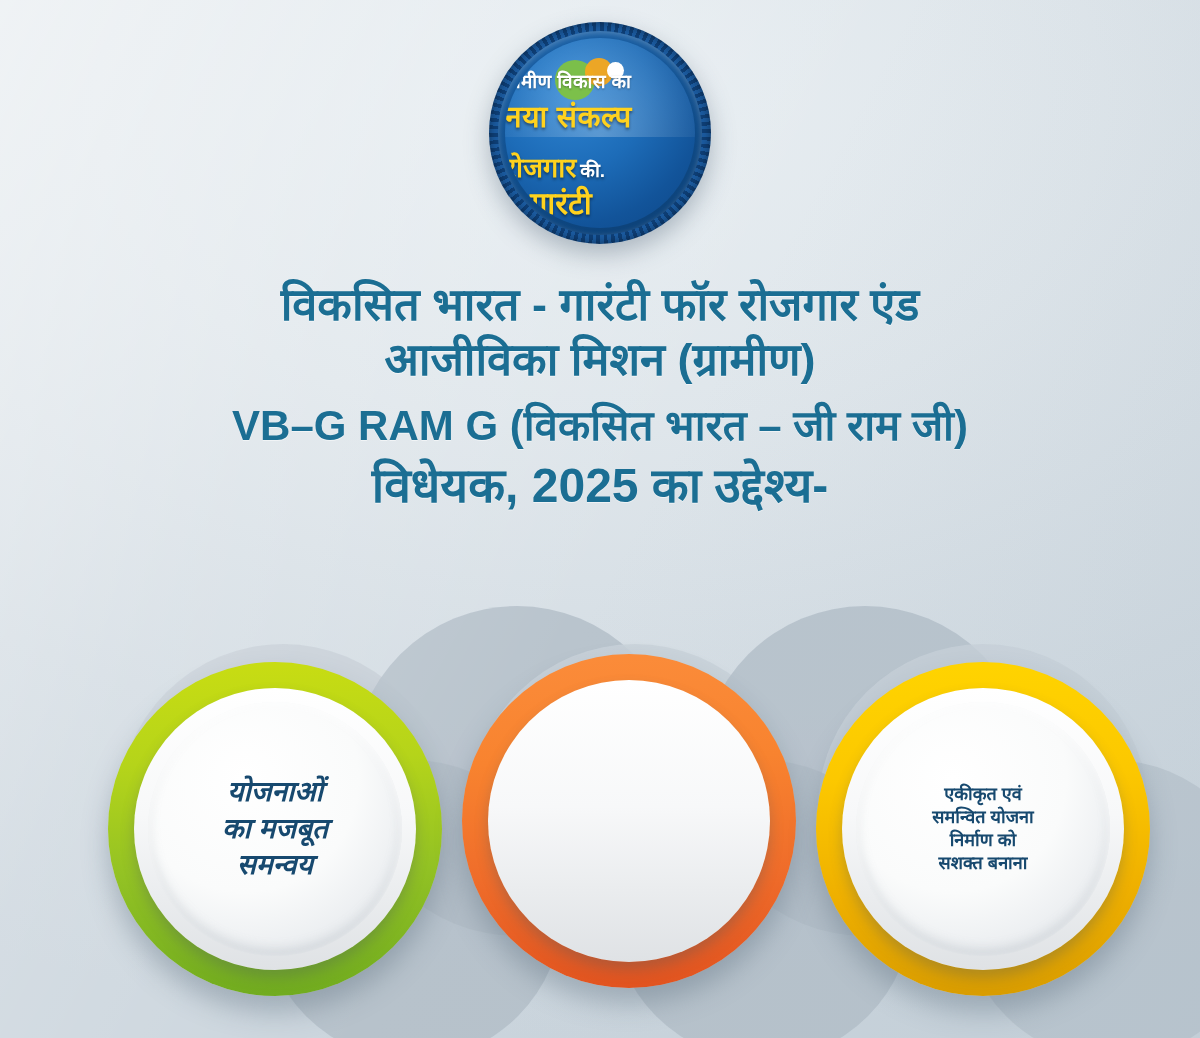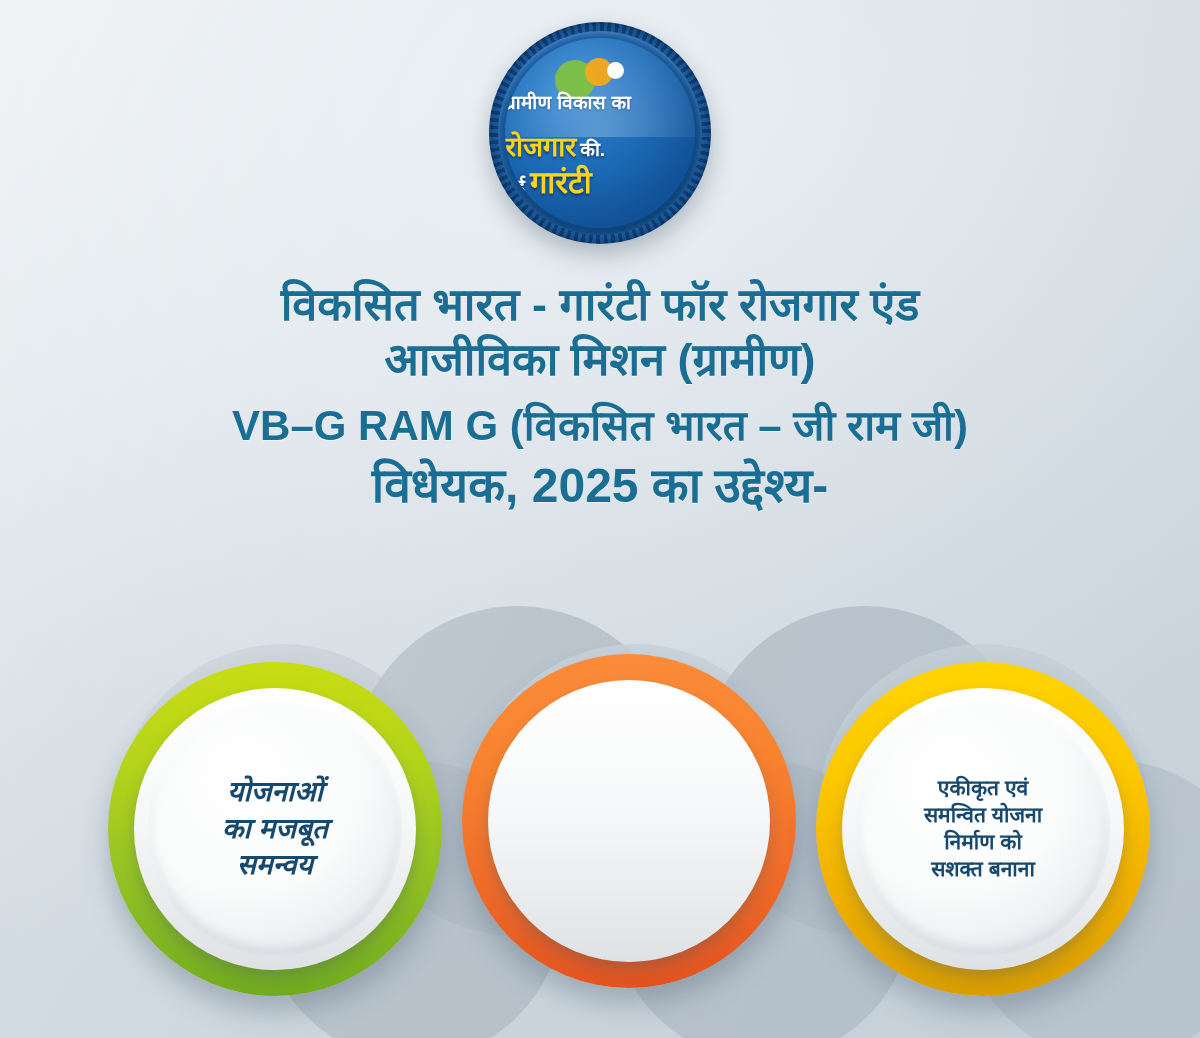--- a/index.html
+++ b/index.html
@@ -125,21 +125,21 @@
     text-align:center;color:#17496f;font-weight:bold;
     font-size:28px;line-height:1.30;padding:0 16px;white-space:pre-line;
   }
   .c-green{left:108px;top:22px;font-style:italic;}
   .c-green .ring{background:linear-gradient(178deg,#c9dd12 0%,#b5d41a 30%,#93c224 62%,#6faa1f 100%);}
   .c-orange{left:462px;top:14px;}
   .c-orange .ring{background:linear-gradient(178deg,#fb8c3a 0%,#f8832f 32%,#ef6c2a 66%,#e0521f 100%);}
   .c-yellow{left:816px;top:22px;}
   .c-yellow .ring{background:linear-gradient(178deg,#ffd400 0%,#fcc800 34%,#efb000 68%,#d79b00 100%);}
   .c-orange .label{font-size:29px;}
-  .c-yellow .label{font-size:21px;line-height:1.28;}
+  .c-yellow .label{font-size:18px;line-height:1.28;}
 </style>
 </head>
 <body>
 
 <div class="stage">
 
   <div class="deco-band">
     <div class="deco d1"></div>
     <div class="deco d2"></div>
     <div class="deco d3"></div>
@@ -157,20 +157,21 @@
     <div class="badge-rim"></div>
     <div class="badge-rim2"></div>
     <div class="badge-face">
       <div class="badge-hl"></div>
       <div class="dots">
         <div class="dot green"></div>
         <div class="dot orange"></div>
         <div class="dot white"></div>
       </div>
       <div class="logo-l1">ग्रामीण विकास का</div>
+      <div class="logo-l2">नया संकल्प</div>
       <div class="logo-l3">
         <span>रोजगार</span>
         <span class="small-white">की.</span>
       </div>
       <div class="logo-l4">
         <span class="nai">नई</span>
         <span class="gar">गारंटी</span>
       </div>
     </div>
   </div>

